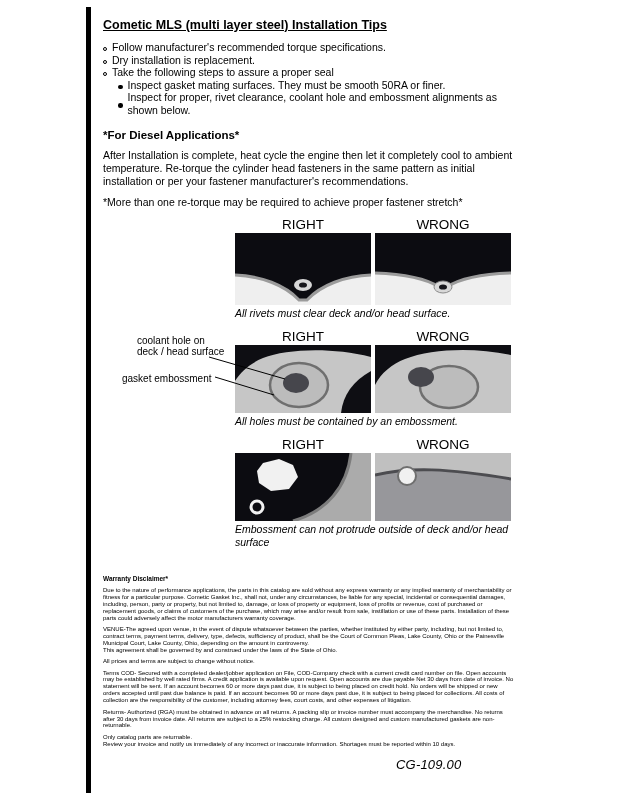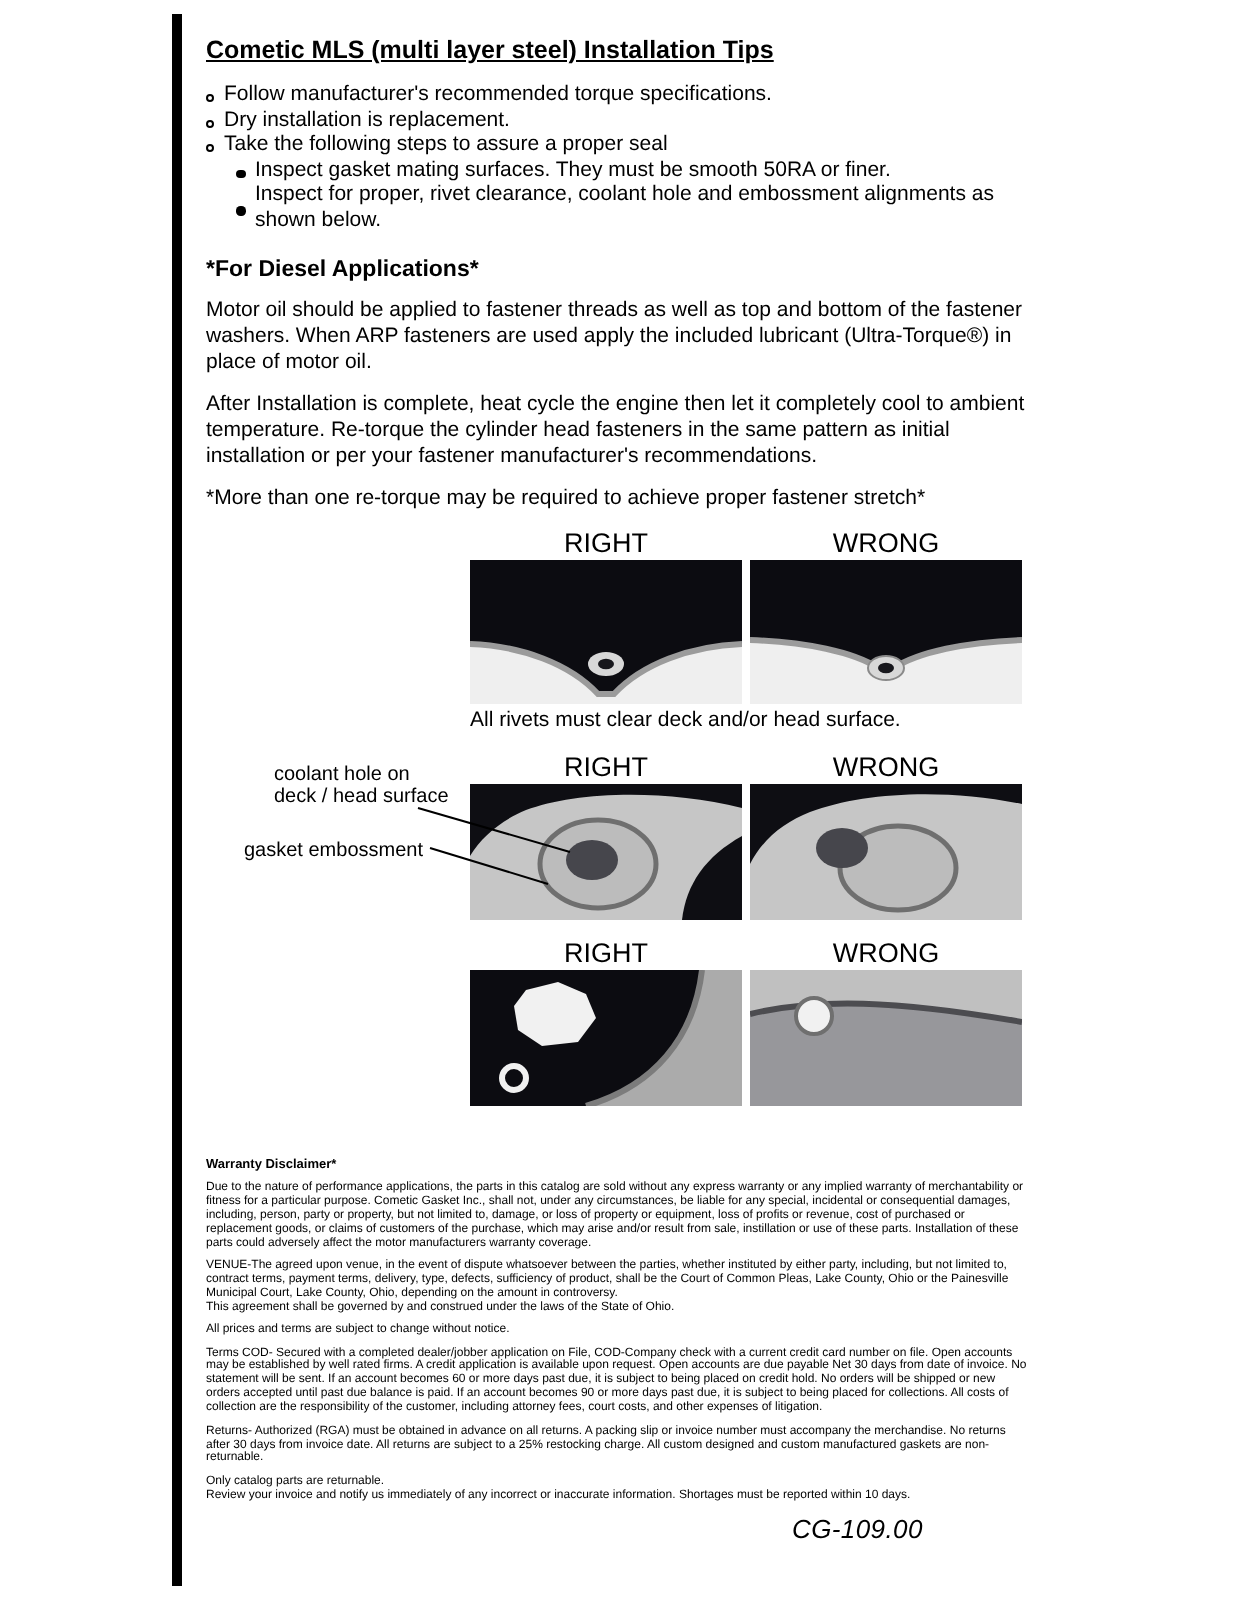--- a/index.html
+++ b/index.html
@@ -23,21 +23,21 @@
   .diesel-heading { font-size:11.5px; font-weight:bold; margin:13px 0 8px; }
   .para { font-size:10.5px; line-height:13px; margin-bottom:8px; width:414px; }
   .note { font-size:10.5px; line-height:13px; margin-top:2px; }
 
   .figures { margin-left:132px; width:276px; margin-top:8px; }
   .fig-row { margin-bottom:9px; position:relative; }
   .fig-labels { display:flex; gap:4px; }
   .fig-label { width:136px; text-align:center; font-size:13.5px; line-height:15px; }
   .panels { display:flex; gap:4px; margin-top:1px; }
   .panel { display:block; }
-  .fig-caption { font-size:10.5px; line-height:13px; margin-top:2px; }
+  .fig-caption { font-size:10.5px; line-height:13px; margin-top:2px;font-style:italic; }
 
   .callout { position:absolute; font-size:10px; line-height:11px; white-space:pre-line; }
   .callout1 { left:-98px; top:6px; width:94px; }
   .callout2 { left:-113px; top:44px; width:100px; }
   .connectors { position:absolute; left:-100px; top:16px; width:240px; height:68px; pointer-events:none; }
 
   .disclaimer { margin-top:26px; width:412px; }
   .disc-heading { font-size:6.5px; font-weight:bold; margin-bottom:5px; }
   .disc-p { font-size:6px; line-height:6.9px; margin-bottom:4.5px; white-space:pre-line; }
 
@@ -72,21 +72,20 @@
           <span>Inspect gasket mating surfaces.  They must be smooth 50RA or finer.</span>
         </div>
         <div class="tip-row">
           <span class="fbullet"></span>
           <span>Inspect for proper, rivet clearance, coolant hole and embossment alignments as shown below.</span>
         </div>
       </div>
     </div>
 
     <div class="diesel-heading">*For Diesel Applications*</div>
-    <div class="para">Motor oil should be applied to fastener threads as well as top and bottom of the fastener washers. When ARP fasteners are used apply the included lubricant (Ultra-Torque®) in place of motor oil.</div>
     <div class="para">After Installation is complete, heat cycle the engine then let it completely cool to ambient temperature. Re-torque the cylinder head fasteners in the same pattern as initial installation or per your fastener manufacturer's recommendations.</div>
     <div class="note">*More than one re-torque may be required to achieve proper fastener stretch*</div>
 
     <div class="figures">
 
       <div class="fig-row">
         <div class="fig-labels">
           <div class="fig-label">RIGHT</div>
           <div class="fig-label">WRONG</div>
         </div>
@@ -122,20 +121,21 @@
             <ellipse cx="64" cy="40" rx="29" ry="22" fill="#bcbcbc" stroke="#6f6f6f" stroke-width="2.5"></ellipse>
             <ellipse cx="61" cy="38" rx="13" ry="10" fill="#46464c"></ellipse>
           </svg>
           <svg class="panel" width="136" height="68" viewBox="0 0 136 68">
             <rect width="136" height="68" fill="#c6c6c6"></rect>
             <path d="M0,0 L136,0 L136,10 C98,2 56,4 30,14 C17,19 6,28 0,40 Z" fill="#0e0e13"></path>
             <ellipse cx="74" cy="42" rx="29" ry="21" fill="#bcbcbc" stroke="#6f6f6f" stroke-width="2.5"></ellipse>
             <ellipse cx="46" cy="32" rx="13" ry="10" fill="#46464c"></ellipse>
           </svg>
         </div>
+        <div class="fig-caption">All holes must be contained by an embossment.</div>
         <div class="callout callout1">coolant hole on
 deck / head surface</div>
         <div class="callout callout2">gasket embossment</div>
         <svg class="connectors" viewBox="0 0 240 68">
           <line x1="74" y1="12" x2="150" y2="34" stroke="#000" stroke-width="1"></line>
           <line x1="80" y1="32" x2="139" y2="50" stroke="#000" stroke-width="1"></line>
         </svg>
       </div>
 
       <div class="fig-row">
@@ -151,20 +151,21 @@
             <path d="M28,10 L44,6 L58,12 L63,24 L54,36 L36,38 L24,30 L22,18 Z" fill="#f1f1f1"></path>
             <circle cx="22" cy="54" r="6" fill="#0c0c11" stroke="#f1f1f1" stroke-width="3"></circle>
           </svg>
           <svg class="panel" width="136" height="68" viewBox="0 0 136 68">
             <rect width="136" height="68" fill="#c0c0c0"></rect>
             <path d="M0,22 C34,14 72,15 136,26 L136,68 L0,68 Z" fill="#97979b"></path>
             <path d="M0,22 C34,14 72,15 136,26" fill="none" stroke="#4c4c50" stroke-width="3"></path>
             <circle cx="32" cy="23" r="9" fill="#f1f1f1" stroke="#6f6f6f" stroke-width="2"></circle>
           </svg>
         </div>
+        <div class="fig-caption">Embossment can not protrude outside of deck and/or head surface</div>
       </div>
 
     </div>
 
     <div class="disclaimer">
       <div class="disc-heading">Warranty Disclaimer*</div>
       <div class="disc-p">Due to the nature of performance applications, the parts in this catalog are sold without any express warranty or any implied warranty of merchantability or fitness for a particular purpose.  Cometic Gasket Inc., shall not, under any circumstances, be liable for any special, incidental or consequential damages, including, person, party or property, but not limited to, damage, or loss of property or equipment, loss of profits or revenue, cost of purchased or replacement goods, or claims of customers of the purchase, which may arise and/or result from sale, instillation or use of these parts.  Installation of these parts could adversely affect the motor manufacturers warranty coverage.</div>
       <div class="disc-p">VENUE-The agreed upon venue, in the event of dispute whatsoever between the parties, whether instituted by either party, including, but not limited to, contract terms, payment terms, delivery, type, defects, sufficiency of product, shall be the Court of Common Pleas, Lake County, Ohio or the Painesville Municipal Court, Lake County, Ohio, depending on the amount in controversy.
 This agreement shall be governed by and construed under the laws of the State of Ohio.</div>
       <div class="disc-p">All prices and terms are subject to change without notice.</div>

